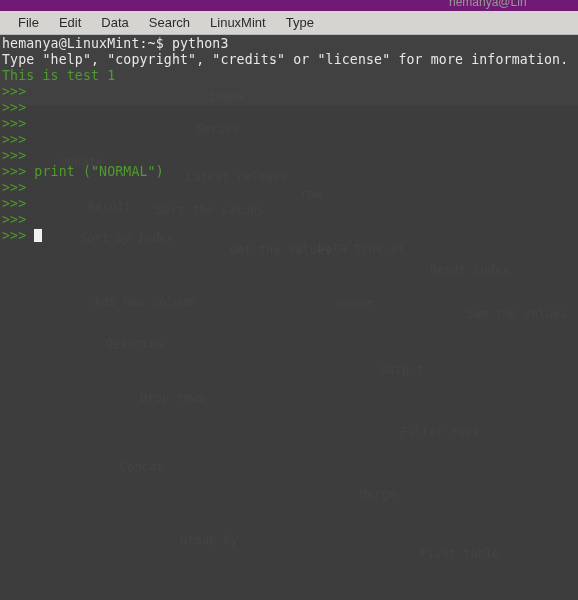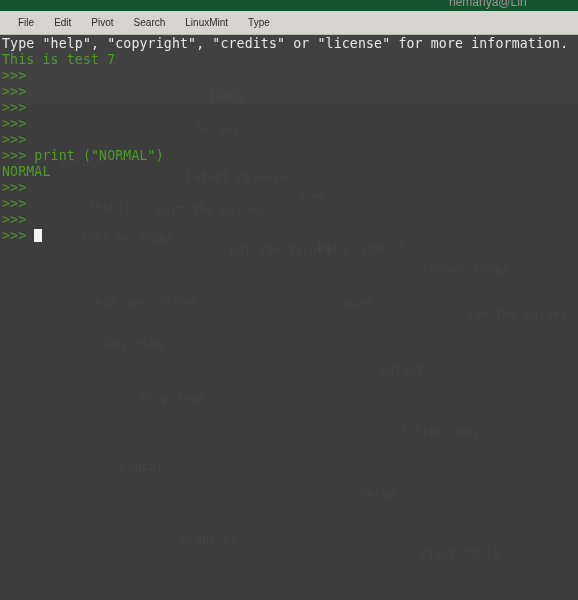--- a/index.html
+++ b/index.html
@@ -14,21 +14,21 @@
     font-family: "DejaVu Sans Mono", monospace;
     position: relative;
   }
 
   
   #titlebar {
     position: absolute;
     left: 0; top: 0;
     width: 578px;
     height: 11px;
-    background: #14532d;
+    background: #701a75;
     overflow: hidden;
   }
   #titlebar .title-text {
     position: absolute;
     left: 449px;
     top: -5px;
     font-family: "Liberation Sans", sans-serif;
     font-size: 12px;
     color: #9a9896;
     white-space: nowrap;
@@ -46,21 +46,21 @@
   }
   #menubar .menu-list {
     position: absolute;
     left: 8px; top: 0;
     height: 23px;
     display: flex;
     align-items: center;
   }
   #menubar .menu-item {
     font-family: "Liberation Sans", sans-serif;
-    font-size: 10px;
+    font-size: 13px;
     color: #2b2b2b;
     padding: 2px 10px 3px 10px;
     white-space: nowrap;
     cursor: default;
   }
 
   
   #terminal {
     position: absolute;
     left: 0; top: 35px;
@@ -124,21 +124,21 @@
 <body>
 
 <div id="titlebar">
   <div class="title-text">hemanya@Lin</div>
 </div>
 
 <div id="menubar">
   <div class="menu-list">
     <div class="menu-item">File</div>
     <div class="menu-item">Edit</div>
-    <div class="menu-item">Pivot</div>
+    <div class="menu-item">Data</div>
     <div class="menu-item">Search</div>
     <div class="menu-item">LinuxMint</div>
     <div class="menu-item">Type</div>
   </div>
 </div>
 
 <div id="terminal">
   <div class="top-band"></div>
   <div id="ghosts">
       <div class="ghost" style="left: 196px; top: 39px; margin-top: 48px;">Series</div>
@@ -158,27 +158,27 @@
       <div class="ghost" style="left: 106px; top: 302px;">Describe</div>
       <div class="ghost" style="left: 380px; top: 328px;">Output</div>
       <div class="ghost" style="left: 140px; top: 356px;">Drop rows</div>
       <div class="ghost" style="left: 400px; top: 390px;">Filter rows</div>
       <div class="ghost" style="left: 120px; top: 425px;">Concat</div>
       <div class="ghost" style="left: 360px; top: 452px;">Merge</div>
       <div class="ghost" style="left: 180px; top: 498px;">Group by</div>
       <div class="ghost" style="left: 420px; top: 512px;">Pivot table</div>
     </div>
   <div class="lines" id="terminal-lines">
+      <div class="tline">hemanya@LinuxMint:~$ python3</div>
       <div class="tline">Type "help", "copyright", "credits" or "license" for more information.</div>
-      <div class="tline green">This is test 7</div>
+      <div class="tline green">This is test 1</div>
       <div class="tline green">&gt;&gt;&gt;</div>
       <div class="tline green">&gt;&gt;&gt;</div>
       <div class="tline green">&gt;&gt;&gt;</div>
       <div class="tline green">&gt;&gt;&gt;</div>
       <div class="tline green">&gt;&gt;&gt;</div>
       <div class="tline green">&gt;&gt;&gt; print ("NORMAL")</div>
-      <div class="tline green">NORMAL</div>
       <div class="tline green">&gt;&gt;&gt;</div>
       <div class="tline green">&gt;&gt;&gt;</div>
       <div class="tline green">&gt;&gt;&gt;</div>
       <div class="tline green">&gt;&gt;&gt; <span class="cursor"></span></div>
     </div>
 </div>
 
 </body></html>

